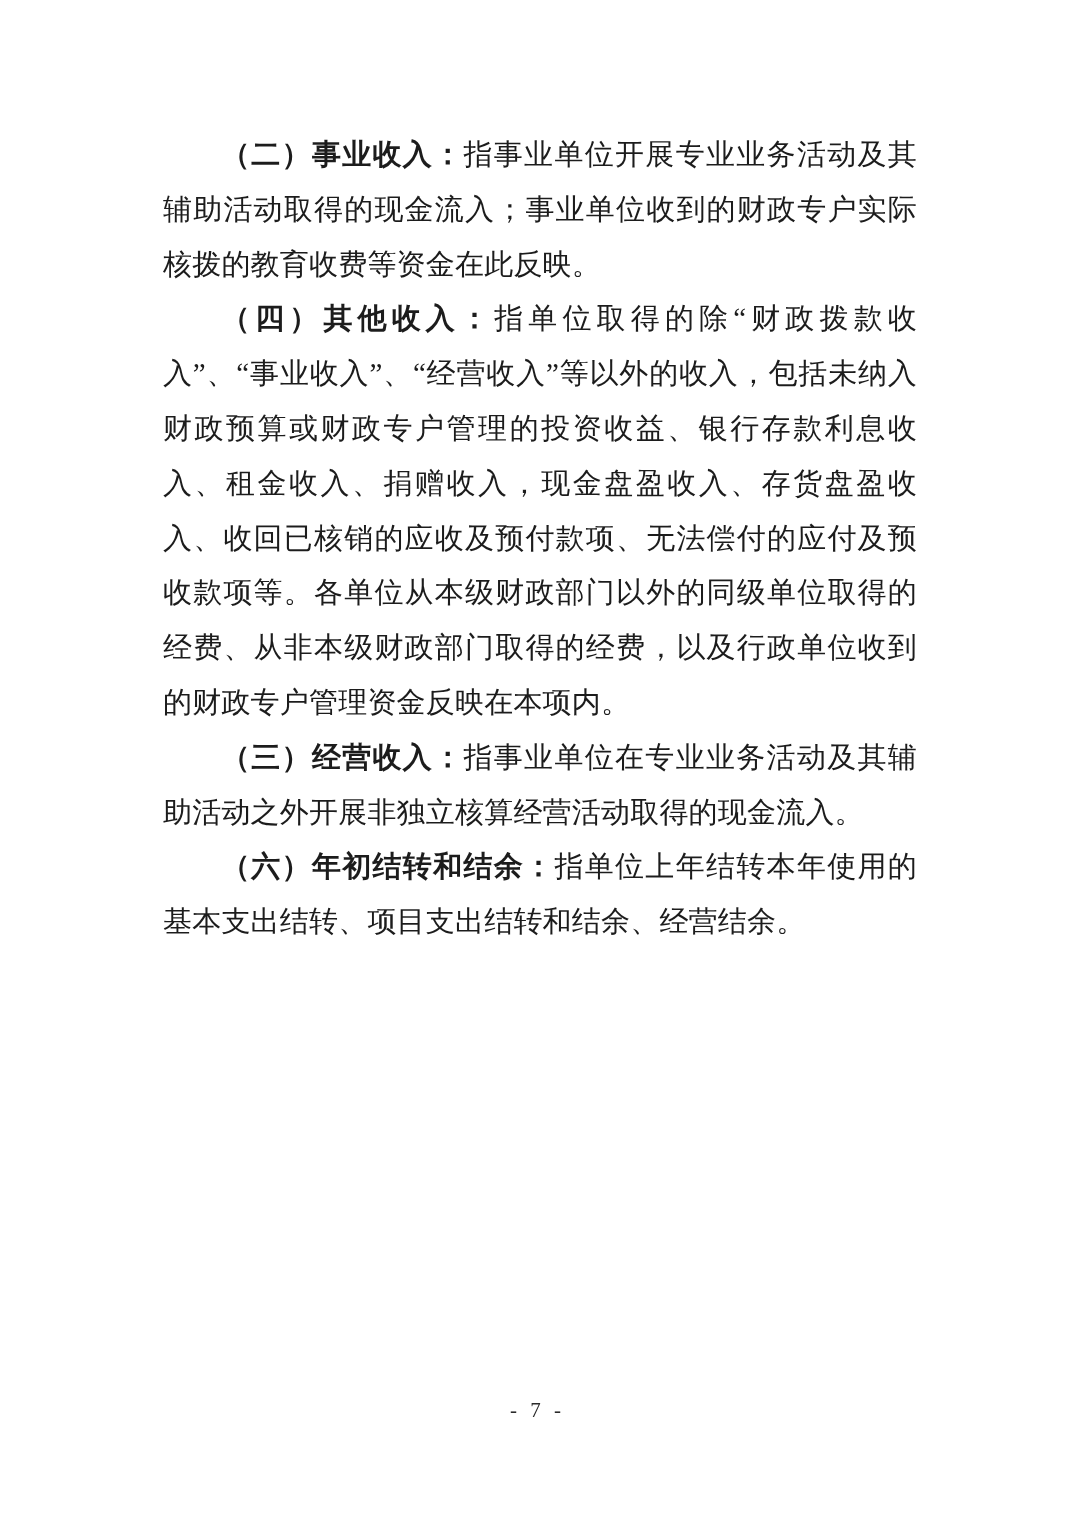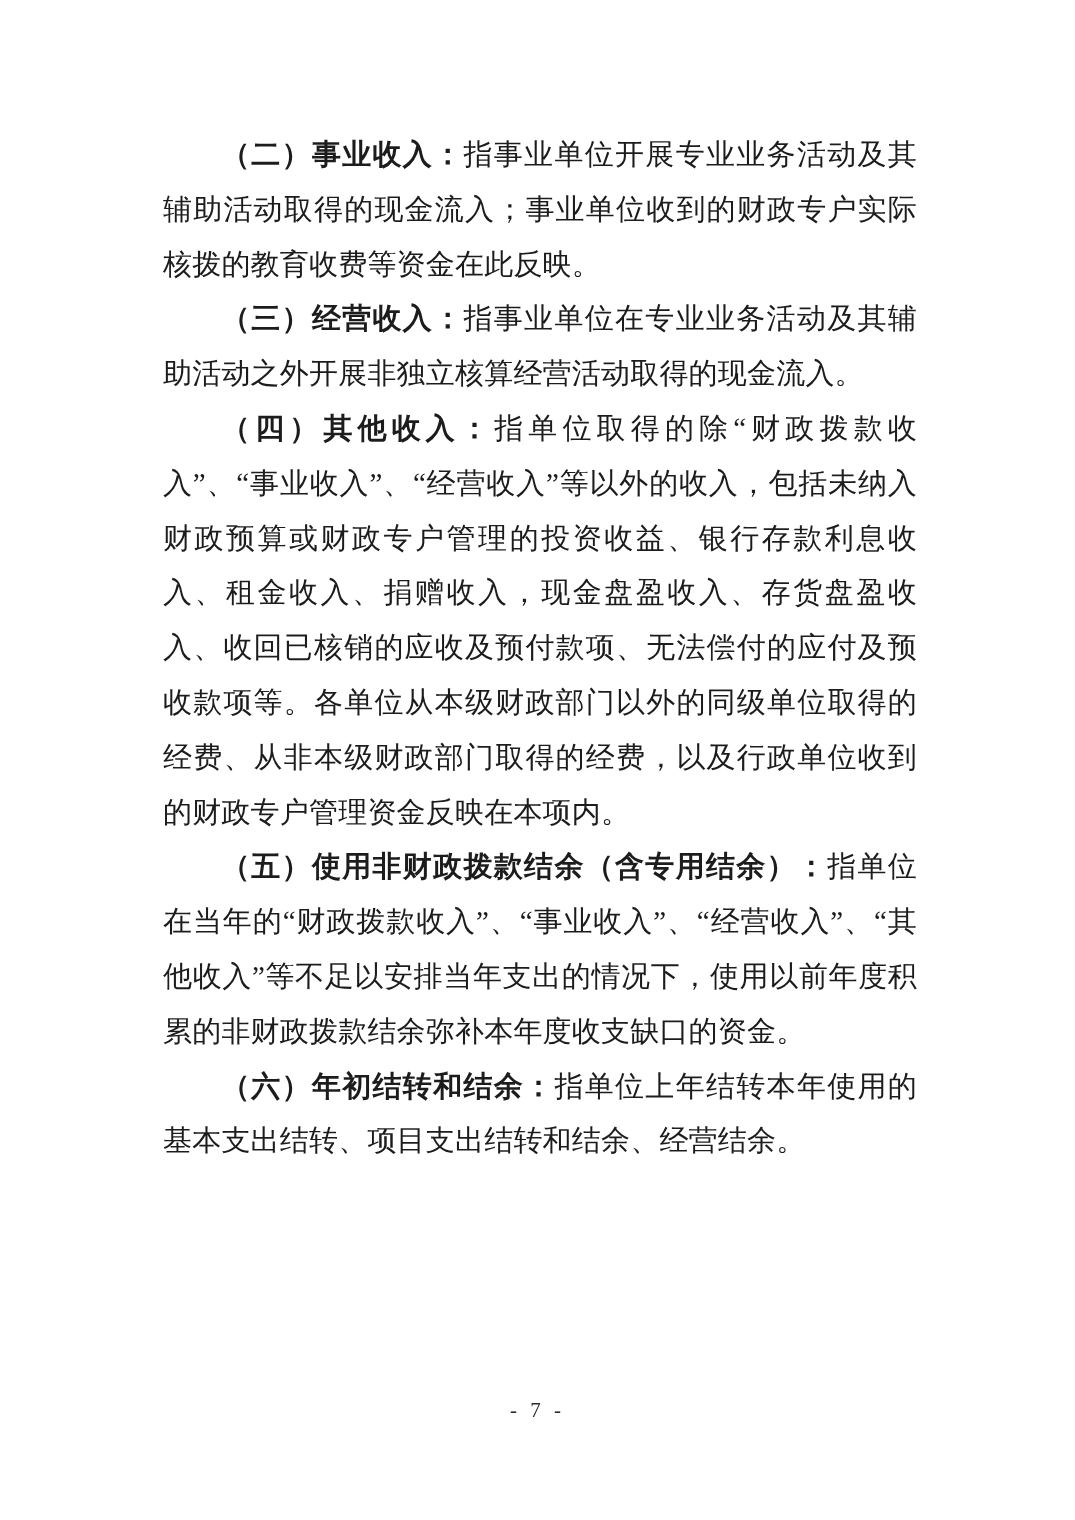--- a/index.html
+++ b/index.html
@@ -55,25 +55,24 @@
   }
 </style>
 </head>
 <body>
 
 <div class="page">
   <div class="content">
 
     <p class="para"><span class="lead">（二）事业收入：</span><span>指事业单位开展专业业务活动及其辅助活动取得的现金流入；事业单位收到的财政专户实际核拨的教育收费等资金在此反映。</span></p>
 
+    <p class="para"><span class="lead">（四）其他收入：</span><span>指单位取得的除“财政拨款收入”、“事业收入”、“经营收入”等以外的收入，包括未纳入财政预算或财政专户管理的投资收益、银行存款利息收入、租金收入、捐赠收入，现金盘盈收入、存货盘盈收入、收回已核销的应收及预付款项、无法偿付的应付及预收款项等。各单位从本级财政部门以外的同级单位取得的经费、从非本级财政部门取得的经费，以及行政单位收到的财政专户管理资金反映在本项内。</span></p>
+
     <p class="para"><span class="lead">（三）经营收入：</span><span>指事业单位在专业业务活动及其辅助活动之外开展非独立核算经营活动取得的现金流入。</span></p>
 
-    <p class="para"><span class="lead">（四）其他收入：</span><span>指单位取得的除“财政拨款收入”、“事业收入”、“经营收入”等以外的收入，包括未纳入财政预算或财政专户管理的投资收益、银行存款利息收入、租金收入、捐赠收入，现金盘盈收入、存货盘盈收入、收回已核销的应收及预付款项、无法偿付的应付及预收款项等。各单位从本级财政部门以外的同级单位取得的经费、从非本级财政部门取得的经费，以及行政单位收到的财政专户管理资金反映在本项内。</span></p>
-
-    <p class="para"><span class="lead">（五）使用非财政拨款结余（含专用结余）：</span><span>指单位在当年的“财政拨款收入”、“事业收入”、“经营收入”、“其他收入”等不足以安排当年支出的情况下，使用以前年度积累的非财政拨款结余弥补本年度收支缺口的资金。</span></p>
 
     <p class="para"><span class="lead">（六）年初结转和结余：</span><span>指单位上年结转本年使用的基本支出结转、项目支出结转和结余、经营结余。</span></p>
 
 
   </div>
 
   <div class="footer">
     <span class="page-number">- 7 -</span>
   </div>
 </div>

